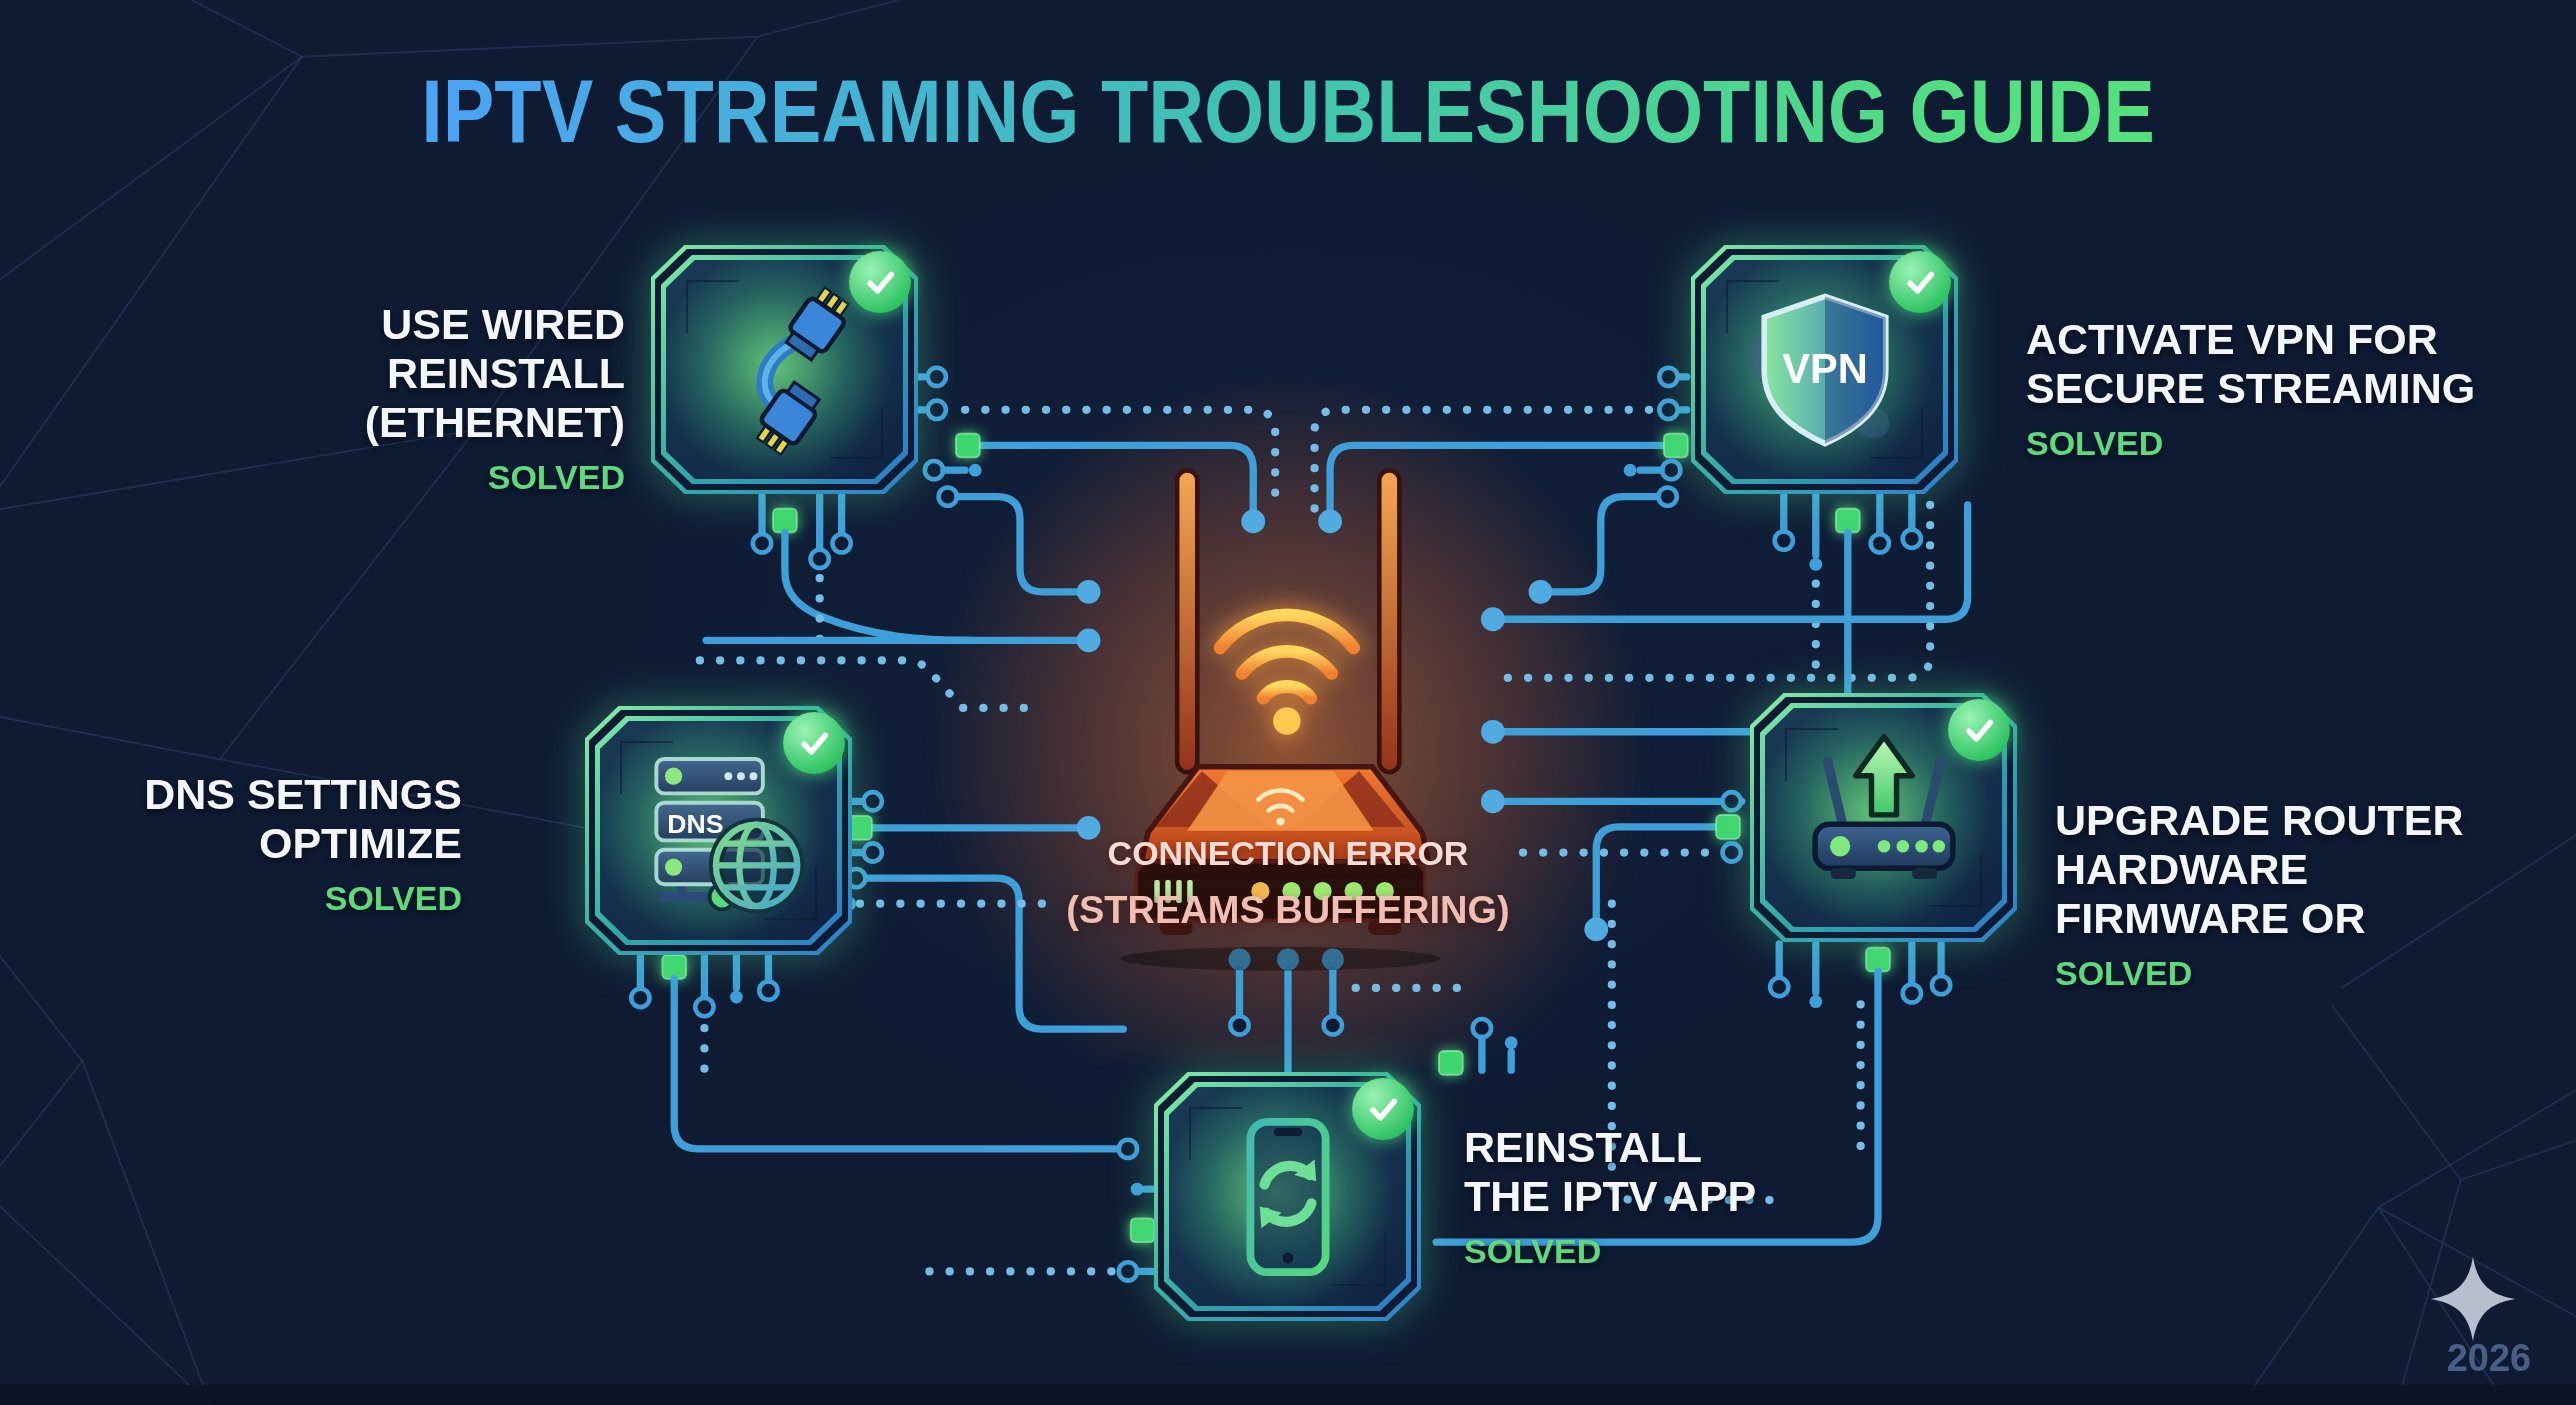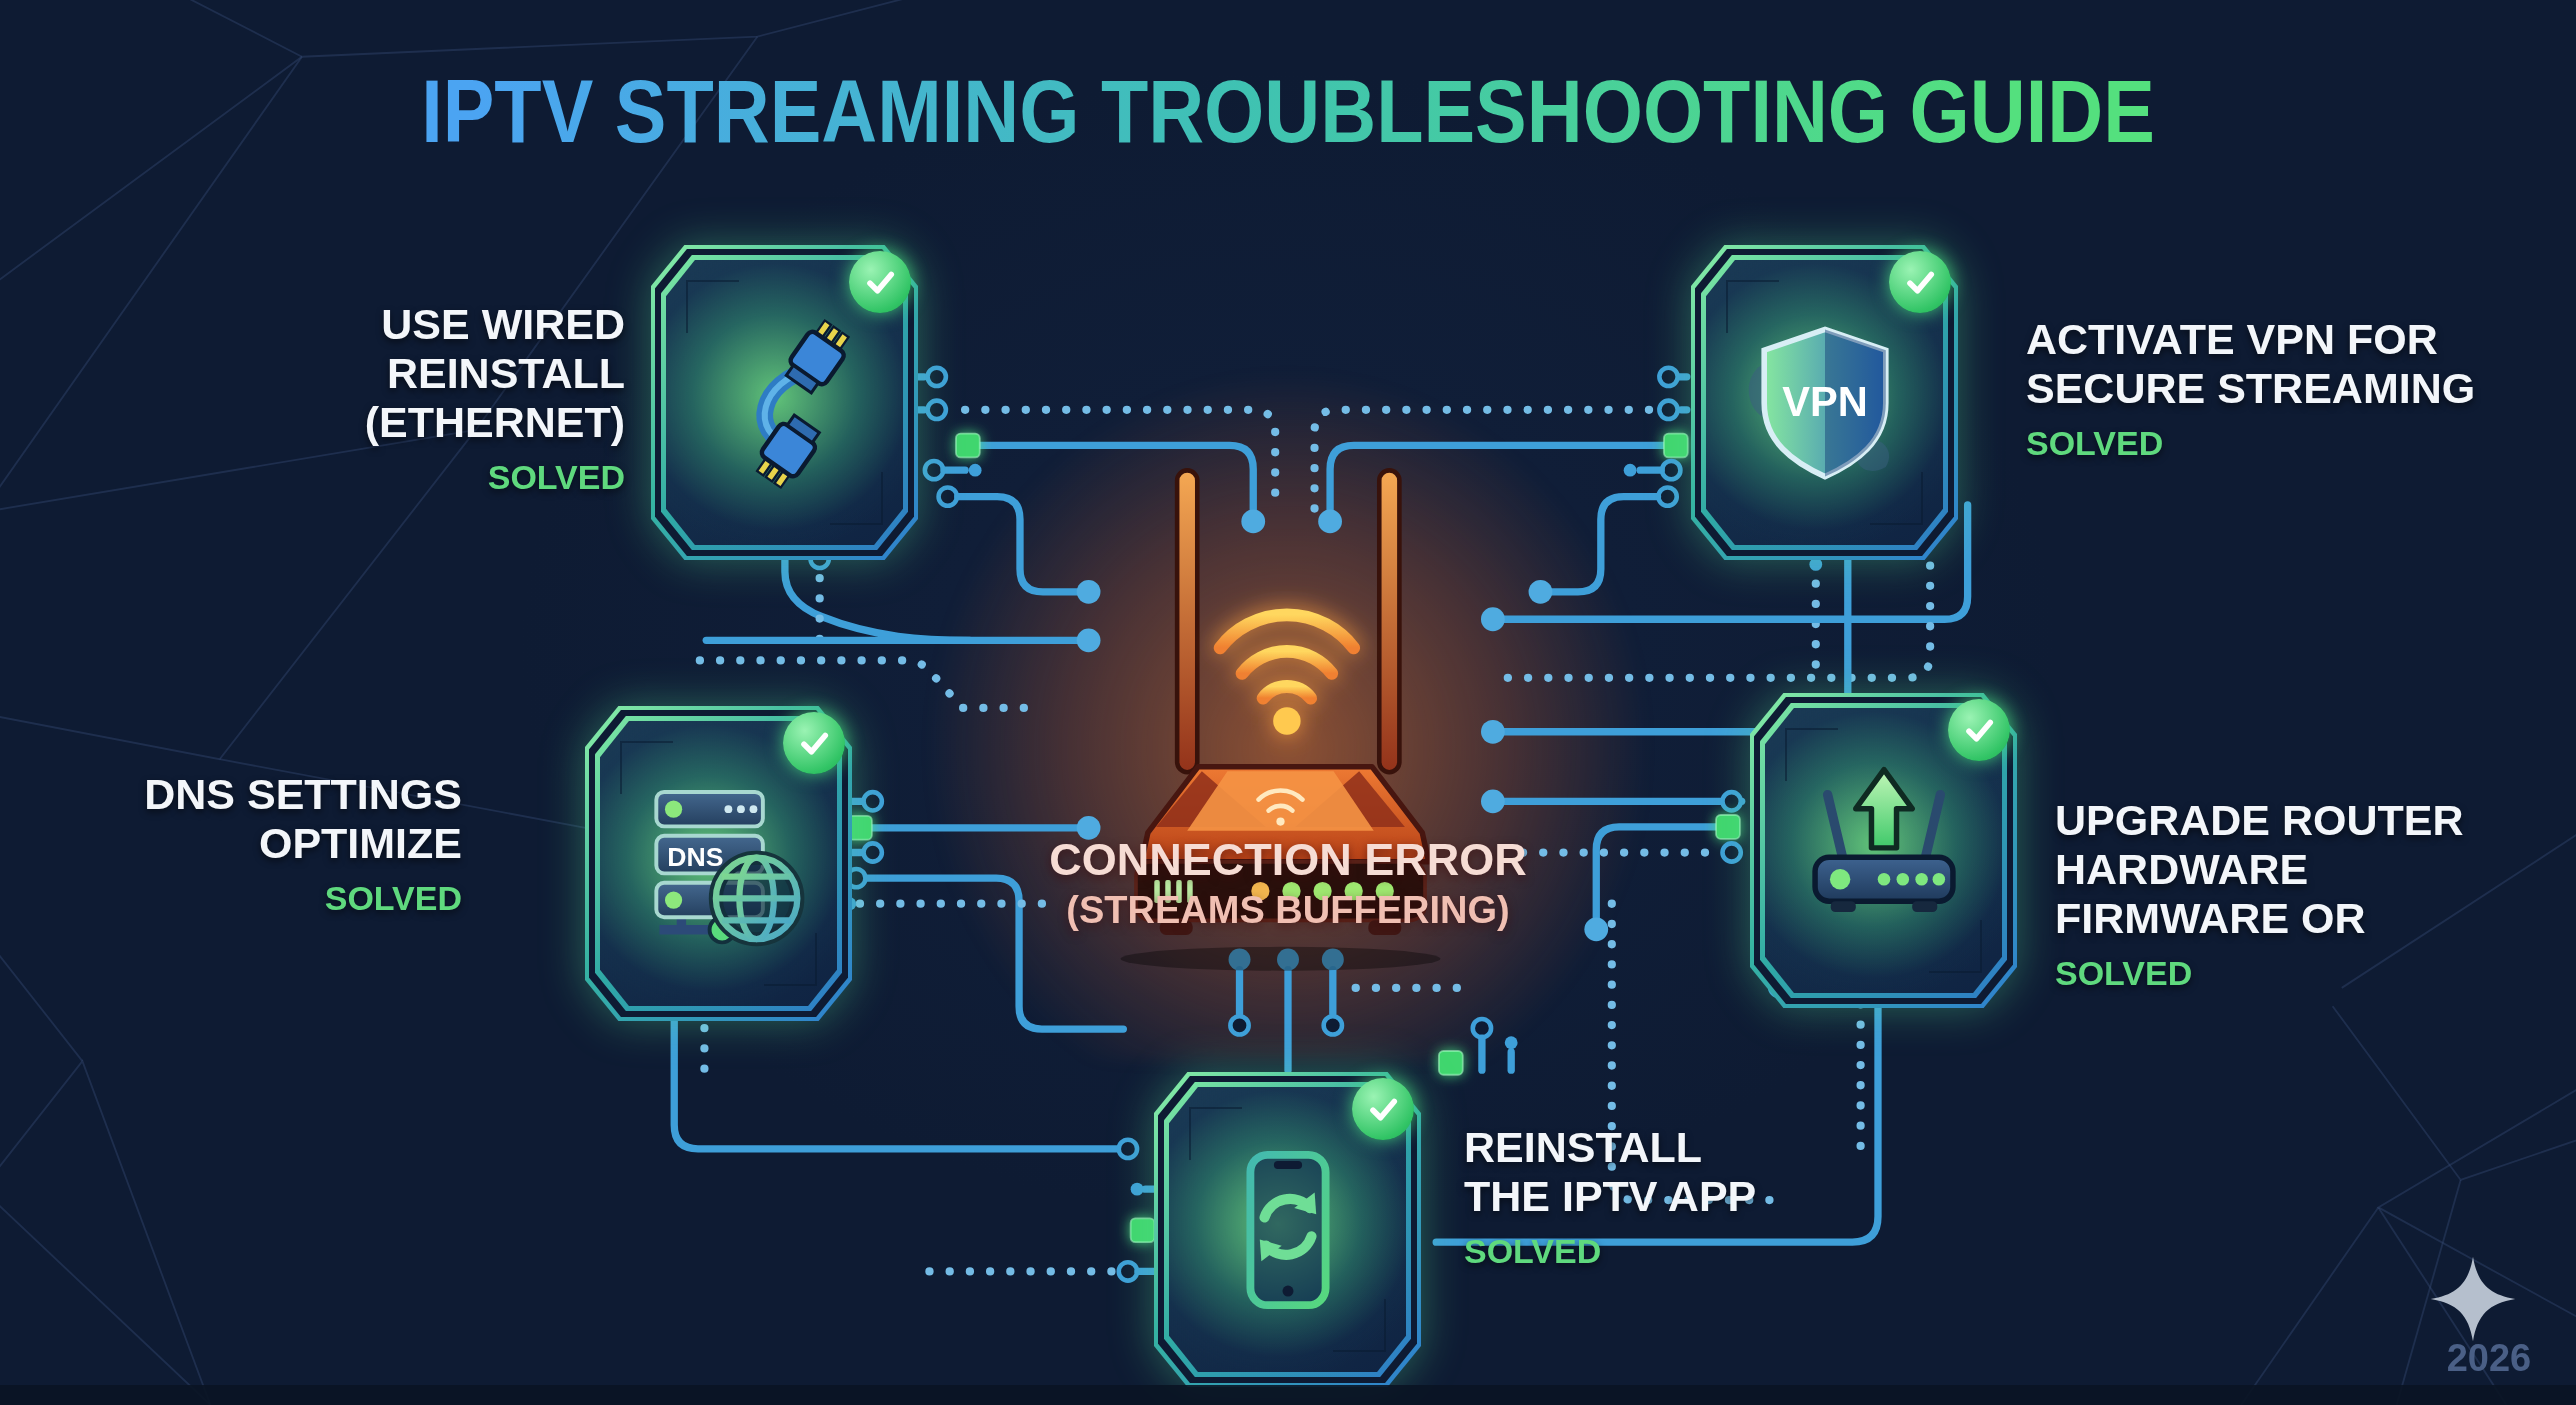--- a/index.html
+++ b/index.html
@@ -6,21 +6,21 @@
     font-family:"Liberation Sans",sans-serif;}
   .canvas{position:absolute;inset:0;width:2576px;height:1405px;background:
     radial-gradient(1098px 823px at 50% 46%, rgba(20,36,66,.6), rgba(14,27,51,0) 70%),#0E1B33;}
   svg.layer{position:absolute;left:0;top:0;width:2576px;height:1405px;}
   
   .title{position:absolute;left:0;right:0;top:60px;text-align:center;font-weight:bold;
     font-size:89px;letter-spacing:0;white-space:nowrap;transform:scaleX(.87);transform-origin:50% 0;
     background:linear-gradient(90deg,#4BA4F2 14%,#3FC2B2 48%,#54E07E 82%);
     -webkit-background-clip:text;background-clip:text;color:transparent;}
   
-  .box{position:absolute;width:267px;height:315px;filter:drop-shadow(0 0 22px rgba(86,224,148,.38));}
+  .box{position:absolute;width:267px;height:249px;filter:drop-shadow(0 0 22px rgba(86,224,148,.38));}
   .oct{clip-path:polygon(12.5% 0,87.5% 0,100% 13%,100% 87%,87.5% 100%,12.5% 100%,0 87%,0 13%);}
   .f1{position:absolute;inset:0;background:linear-gradient(135deg,#8BEFA6,#35b2a2 45%,#2F7FD0);}
   .f2{position:absolute;inset:3.7px;background:#0E1B33;}
   .f3{position:absolute;inset:10px;background:linear-gradient(135deg,#7FE9A2,#2FA9A5 50%,#2E7CC8);}
   .inner{position:absolute;inset:14.6px;display:flex;align-items:center;justify-content:center;
     background:radial-gradient(circle at 46% 48%, rgba(116,232,132,.80), rgba(58,170,120,.42) 42%,
     rgba(22,58,84,.18) 68%, rgba(15,33,60,0) 80%),linear-gradient(150deg,#1A3A55,#0F2342);}
   .cb{position:absolute;width:51px;height:51px;border:2.7px solid rgba(10,28,50,.55);}
   .cb.tlc{left:20px;top:20px;border-right:none;border-bottom:none;}
   .cb.brc{right:20px;bottom:20px;border-left:none;border-top:none;}
@@ -37,21 +37,21 @@
   .lbl-tr{left:1980px;top:315px;text-align:left;margin-left:46px;}
   .lbl-ml{right:2114px;top:770px;text-align:right;}
   .lbl-mr{left:2055px;top:796px;text-align:left;}
   .lbl-bc{left:1464px;top:1123px;text-align:left;}
   
   .glow{position:absolute;left:922px;top:366px;width:732px;height:695px;pointer-events:none;
     background:radial-gradient(ellipse at 50% 55%, rgba(244,122,46,.55) 0%, rgba(236,104,40,.25) 42%, rgba(236,104,40,0) 70%);
     filter:blur(7.3px);}
   .router-wrap{position:absolute;left:1061px;top:430px;width:439px;height:549px;}
   .err-title{position:absolute;left:0;right:0;top:834px;text-align:center;font-weight:bold;
-    font-size:45px;color:#F6DCD4;text-shadow:0 2.7px 9.1px rgba(60,10,10,.6);}
+    font-size:34px;color:#F6DCD4;text-shadow:0 2.7px 9.1px rgba(60,10,10,.6);}
   .err-sub{position:absolute;left:0;right:0;top:889px;text-align:center;font-weight:bold;
     font-size:38px;color:#F0BFB2;text-shadow:0 2.7px 9.1px rgba(60,10,10,.55);}
   
   .star{position:absolute;left:2429px;top:1255px;width:88px;height:88px;}
   .year{position:absolute;left:2416px;top:1337px;width:146px;text-align:center;
     font-weight:bold;font-size:38px;color:#4A5F86;}
   .bottom-band{position:absolute;left:0;right:0;bottom:0;height:20px;background:#0A1424;opacity:.9;}
   
   .trc-s{stroke:#3E9FD9;stroke-width:8;fill:none;stroke-linecap:round;}
   .trc-d{stroke:#74BCE6;stroke-width:9;fill:none;stroke-linecap:round;stroke-dasharray:0.1 22;}

